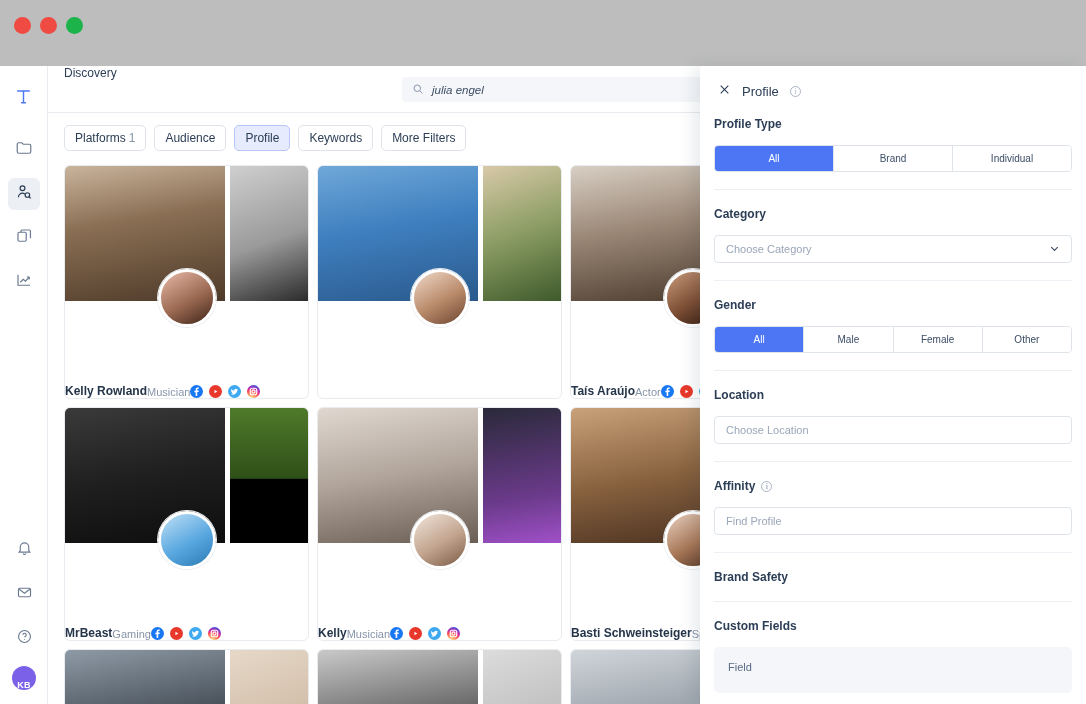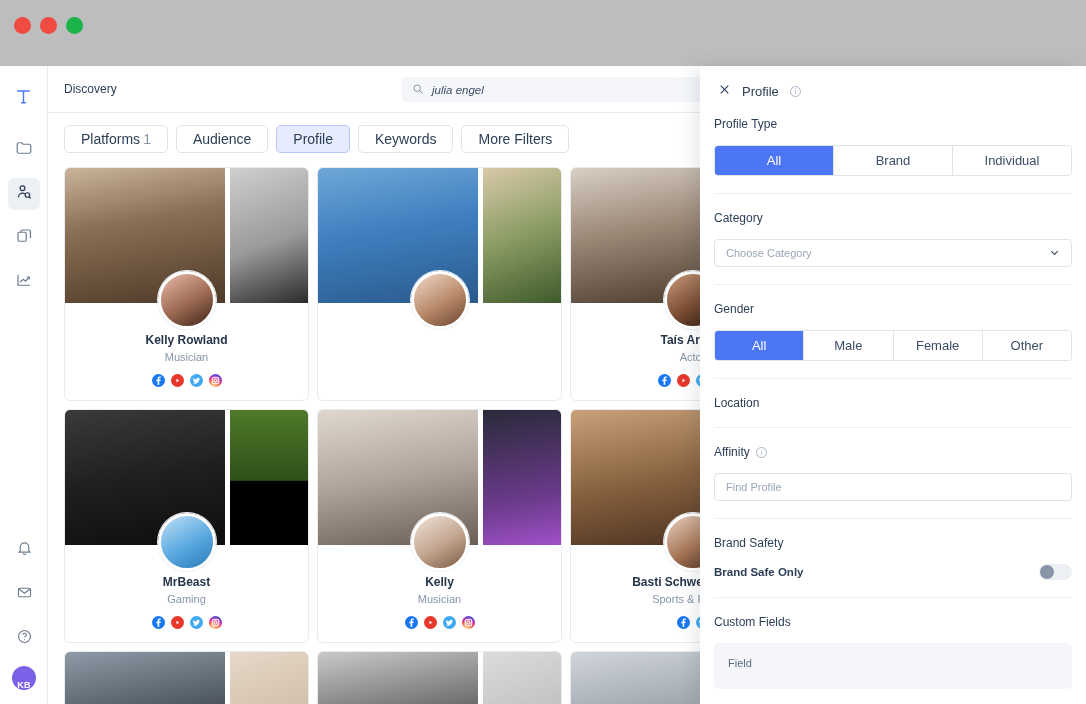--- a/index.html
+++ b/index.html
@@ -59,21 +59,21 @@
     display: flex; align-items: flex-end; justify-content: center;
     letter-spacing: .3px;
   }
 
   
   .main { flex: 1; height: 638px; position: relative; background: #fff; }
 
   .topbar {
     height: 47px;
     border-bottom: 1px solid #e8ebef;
-    display: flex; align-items: center;
+    display: flex; align-items: flex-start;
     padding: 0 16px;
     position: relative;
   }
   .breadcrumb { font-size: 12px; color: #2c3e56; font-weight: 500; }
   .searchwrap {
     position: absolute; left: 354px; top: 11px;
     width: 420px; height: 25px;
     background: #f4f6f9;
     border-radius: 4px;
     display: flex; align-items: center;
@@ -88,23 +88,23 @@
   .results-head {
     display: flex; align-items: baseline;
     padding: 19px 16px 0 16px;
     gap: 16px;
   }
   .results-count { font-size: 16px; font-weight: bold; color: #1f2d3f; }
   .sort { font-size: 11.5px; color: #5a6b83; display: flex; align-items: center; gap: 4px; }
 
   .chips { display: flex; gap: 8px; padding: 12px 16px 0 16px; }
   .chip {
-    font-size: 14px; color: #2c3e56;
+    font-size: 12px; color: #2c3e56;
     border: 1px solid #dfe3ea; border-radius: 5px;
-    padding: 5px 16px; background: #fff;
+    padding: 5px 10px; background: #fff;
     white-space: nowrap;
   }
   .chip .cnt { color: #8795a9; margin-left: 3px; }
   .chip.active { background: #e6ecfd; border-color: #b7c6f7; color: #2c3e56; }
 
   
   .grid {
     display: grid;
     grid-template-columns: repeat(4, 245px);
     gap: 8px;
@@ -117,21 +117,21 @@
     background: #fff;
     overflow: hidden;
     position: relative;
   }
   .card-imgs { display: flex; height: 135px; gap: 5px; }
   .img-a { width: 160px; height: 135px; }
   .img-b { flex: 1; height: 135px; }
   .card-body {
     height: 97px;
     padding-top: 30px;
-    display: flex; flex-direction: column; align-items: center;
+    display: flex; flex-direction: row; align-items: flex-end;
   }
   .card-avatar {
     position: absolute; left: 50%; top: 103px;
     transform: translateX(-50%);
     width: 58px; height: 58px; border-radius: 50%;
     border: 3px solid #fff;
     overflow: hidden;
     box-shadow: 0 0 0 1px #eceff3;
   }
   .card-name { font-size: 12px; font-weight: bold; color: #25354a; }
@@ -155,30 +155,30 @@
   .info-i {
     width: 11px; height: 11px; border-radius: 50%;
     border: 1px solid #aab5c4; color: #aab5c4;
     font-size: 8px; line-height: 9px; text-align: center;
     font-family: "Liberation Serif", serif;
   }
   .sec { padding: 0 14px; }
   .sec-inner { padding: 17px 0 17px 0; border-bottom: 1px solid #eceff3; }
   .sec-inner.nb { border-bottom: none; }
   .sec-label {
-    font-size: 12px; font-weight: normal; color: #2c3e56;
+    font-size: 12px; font-weight: bold; color: #2c3e56;
     display: flex; align-items: center; gap: 6px;
   }
   .seg {
     display: flex; margin-top: 14px;
     border: 1px solid #dfe3ea; border-radius: 4px; overflow: hidden;
   }
   .seg-btn {
     flex: 1; text-align: center;
-    font-size: 13px; color: #3c4d66;
+    font-size: 10px; color: #3c4d66;
     padding: 7px 0;
     border-right: 1px solid #dfe3ea;
     background: #fff;
   }
   .seg-btn:last-child { border-right: none; }
   .seg-btn.on { background: #4d76f5; color: #fff; }
   .field {
     margin-top: 14px; height: 28px;
     border: 1px solid #dfe3ea; border-radius: 4px;
     display: flex; align-items: center;
@@ -585,40 +585,37 @@
           <div class="seg">
             <div class="seg-btn on">All</div>
             <div class="seg-btn">Male</div>
             <div class="seg-btn">Female</div>
             <div class="seg-btn">Other</div>
           </div>
         </div>
 
         <div class="sec-inner">
           <div class="sec-label">Location</div>
+          <div class="field">
+            <span>Choose Location</span>
+          </div>
         </div>
 
         <div class="sec-inner">
           <div class="sec-label">
             <span>Affinity</span>
             <span class="info-i">i</span>
           </div>
           <div class="field">
             <span>Find Profile</span>
           </div>
         </div>
 
         <div class="sec-inner">
           <div class="sec-label">Brand Safety</div>
-          <div class="toggle-row">
-            <span class="toggle-label">Brand Safe Only</span>
-            <span class="toggle">
-                <span class="knob"></span>
-              </span>
-          </div>
         </div>
 
         <div class="sec-inner nb">
           <div class="sec-label">Custom Fields</div>
           <div class="custom-box">
             <div class="custom-field-label">Field</div>
           </div>
         </div>
 
       </div>

